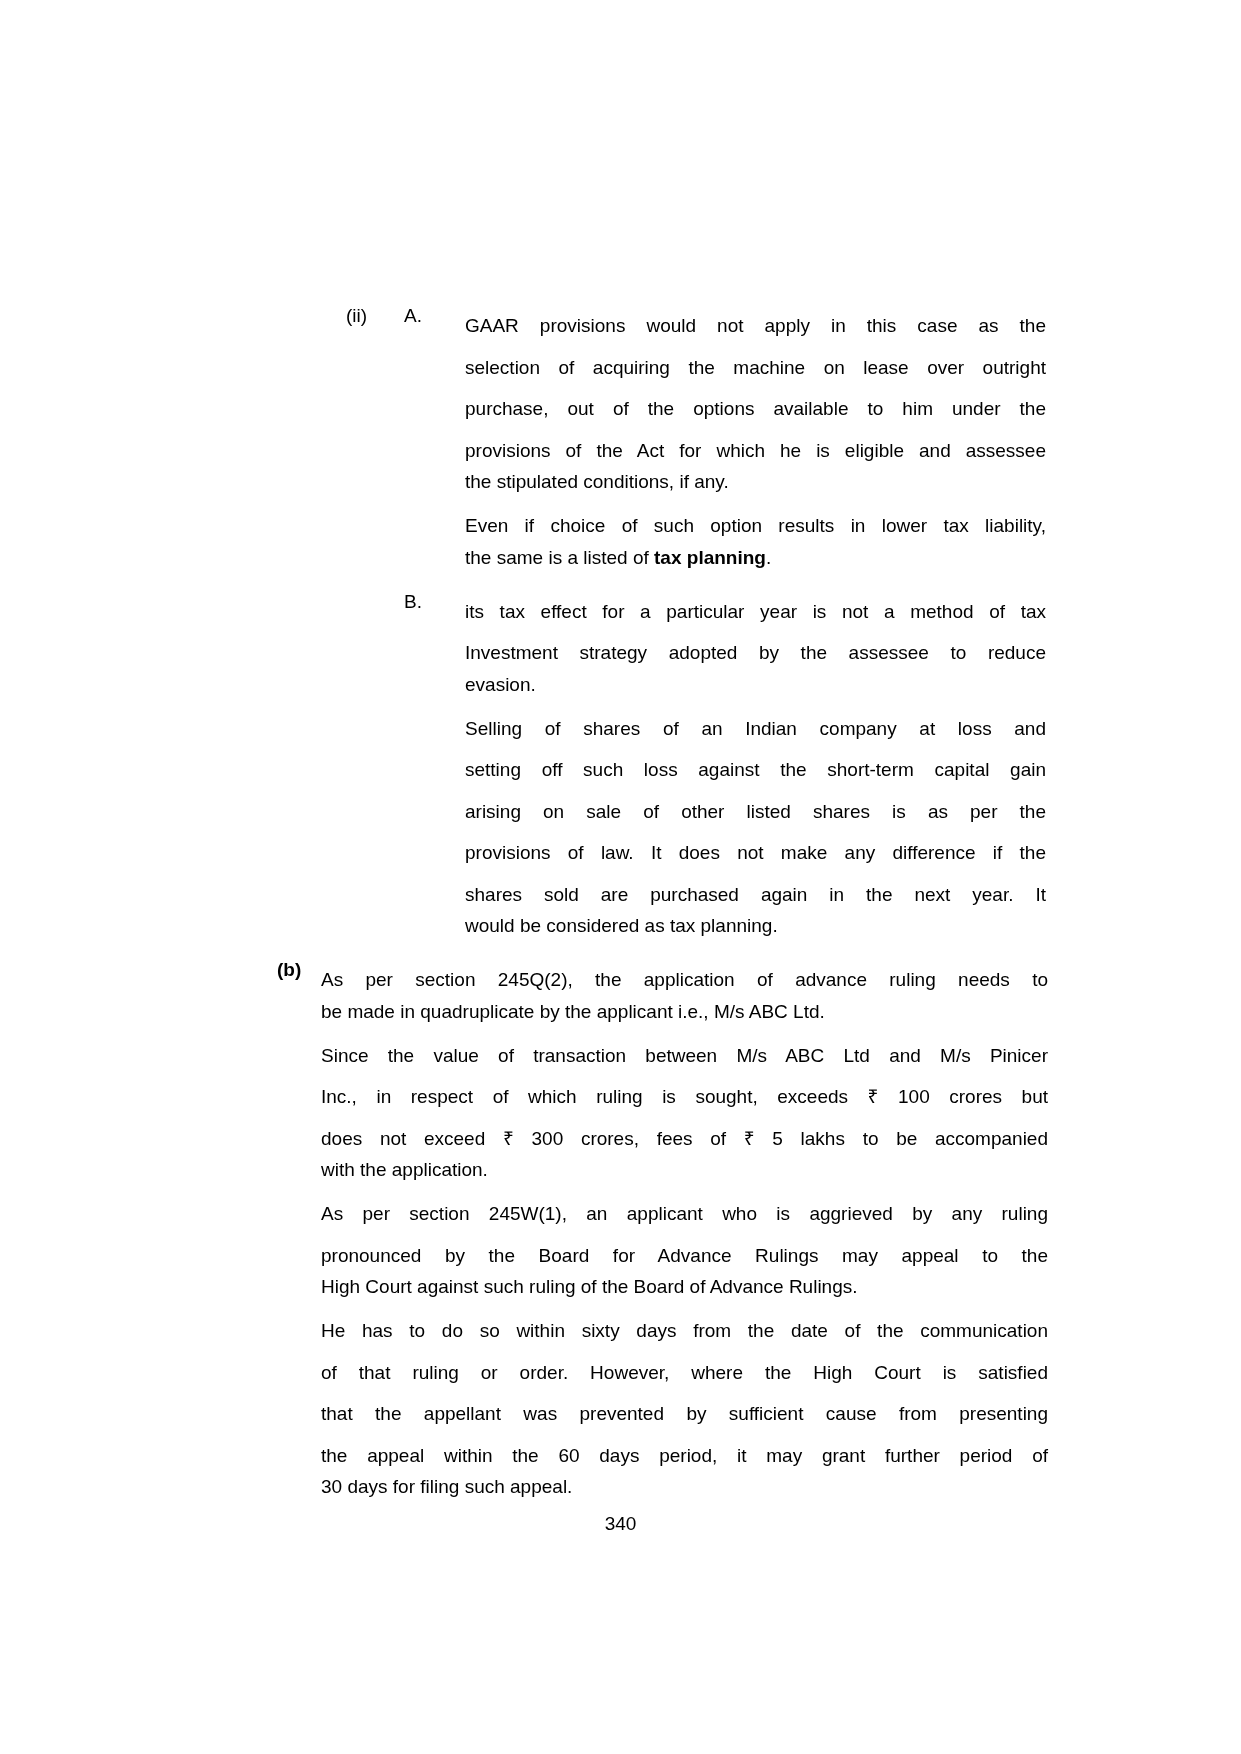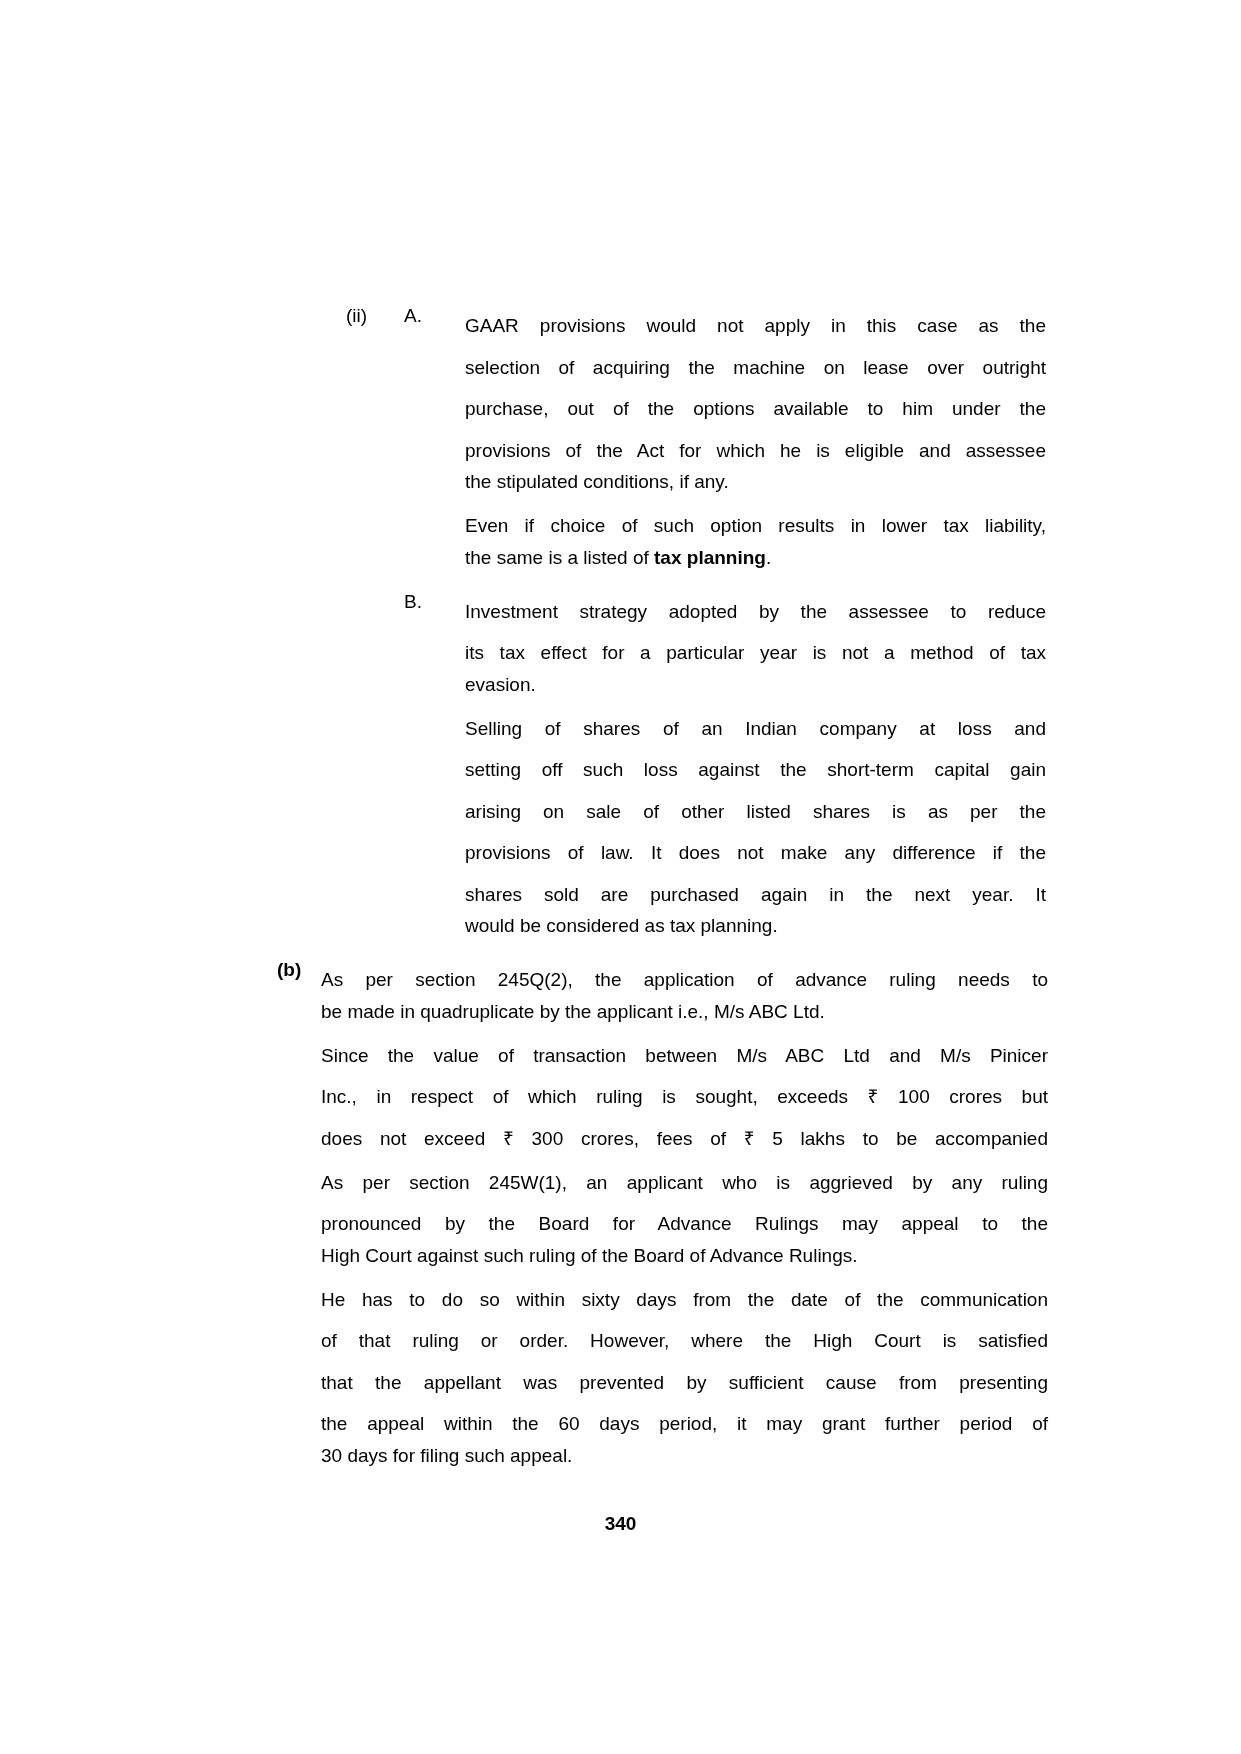--- a/index.html
+++ b/index.html
@@ -27,21 +27,21 @@
   .para { margin: 0 0 12.5px 0; }
   .jl { text-align: justify; text-align-last: justify; margin-top: 10px; }
   .ll { text-align: left; }
   .bold { font-weight: bold; }
   .pageno {
     position: absolute;
     top: 1508px;
     left: 0;
     width: 1241px;
     text-align: center;
-    font-weight: bold;
+    font-weight: normal;
   }
 </style>
 </head>
 <body>
 
 <div class="page">
   <div class="content">
 
     <div class="row row-iiA">
       <span class="m58">(ii)</span>
@@ -58,22 +58,22 @@
           <div class="jl">Even if choice of such option results in lower tax liability,</div>
           <div class="ll"><span>the same is a listed of </span><span class="bold">tax planning</span><span>.</span></div>
         </div>
       </div>
     </div>
 
     <div class="row row-B">
       <span class="m61">B.</span>
       <div class="body-a">
         <div class="para">
+          <div class="jl">its tax effect for a particular year is not a method of tax</div>
           <div class="jl">Investment strategy adopted by the assessee to reduce</div>
-          <div class="jl">its tax effect for a particular year is not a method of tax</div>
           <div class="ll">evasion.</div>
         </div>
         <div class="para">
           <div class="jl">Selling of shares of an Indian company at loss and</div>
           <div class="jl">setting off such loss against the short-term capital gain</div>
           <div class="jl">arising on sale of other listed shares is as per the</div>
           <div class="jl">provisions of law. It does not make any difference if the</div>
           <div class="jl">shares sold are purchased again in the next year. It</div>
           <div class="ll">would be considered as tax planning.</div>
         </div>
@@ -84,20 +84,21 @@
       <span class="m44 bold">(b)</span>
       <div class="body-b">
         <div class="para">
           <div class="jl">As per section 245Q(2), the application of advance ruling needs to</div>
           <div class="ll">be made in quadruplicate by the applicant i.e., M/s ABC Ltd.</div>
         </div>
         <div class="para">
           <div class="jl">Since the value of transaction between M/s ABC Ltd and M/s Pinicer</div>
           <div class="jl">Inc., in respect of which ruling is sought, exceeds ₹ 100 crores but</div>
           <div class="jl">does not exceed ₹ 300 crores, fees of ₹ 5 lakhs to be accompanied</div>
+          <div class="ll">with the application.</div>
         </div>
         <div class="para">
           <div class="jl">As per section 245W(1), an applicant who is aggrieved by any ruling</div>
           <div class="jl">pronounced by the Board for Advance Rulings may appeal to the</div>
           <div class="ll">High Court against such ruling of the Board of Advance Rulings.</div>
         </div>
         <div class="para">
           <div class="jl">He has to do so within sixty days from the date of the communication</div>
           <div class="jl">of that ruling or order. However, where the High Court is satisfied</div>
           <div class="jl">that the appellant was prevented by sufficient cause from presenting</div>

